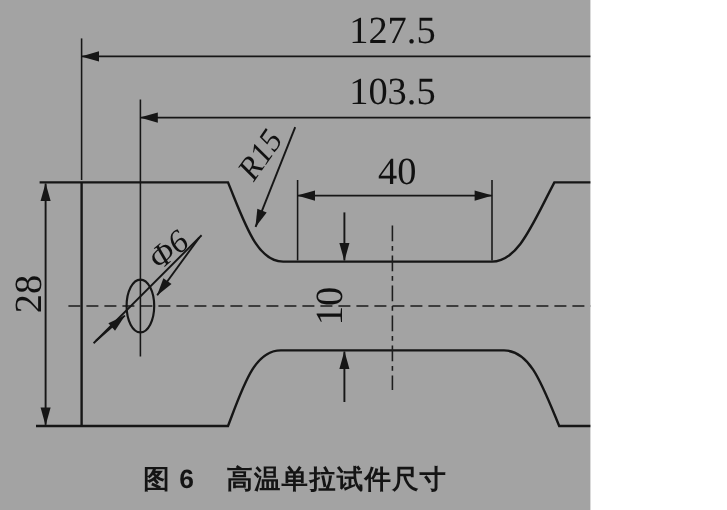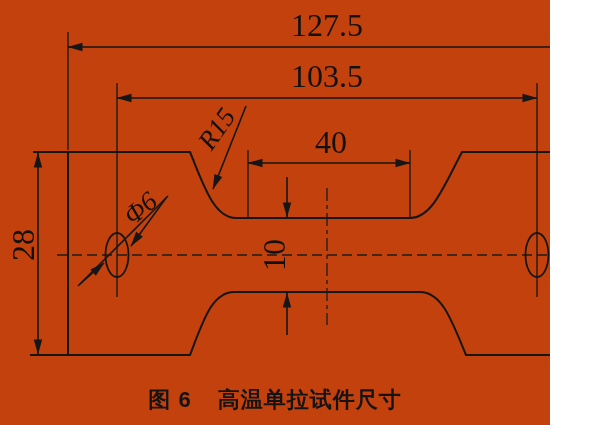--- a/index.html
+++ b/index.html
@@ -1,20 +1,20 @@
 <!DOCTYPE html>
 <html><head>
 <meta charset="utf-8">
 <style>
   html, body { margin: 0; padding: 0; }
   .stage {
     position: relative;
-    width: 550px;
+    width: 492px;
     height: 425px;
-    background: #c2410c;
+    background: #a3a3a3;
     overflow: hidden;
     font-family: "Liberation Sans", sans-serif;
   }
   .stage svg { position: absolute; left: 0; top: 0; }
 
   
   .ol   { stroke: #161616; stroke-width: 2;   fill: none; }
   .ext  { stroke: #161616; stroke-width: 1.3; fill: none; }
   .dim  { stroke: #161616; stroke-width: 1.6; fill: none; }
   .cl   { stroke: #1d1d1d; stroke-width: 1.3; fill: none; }

